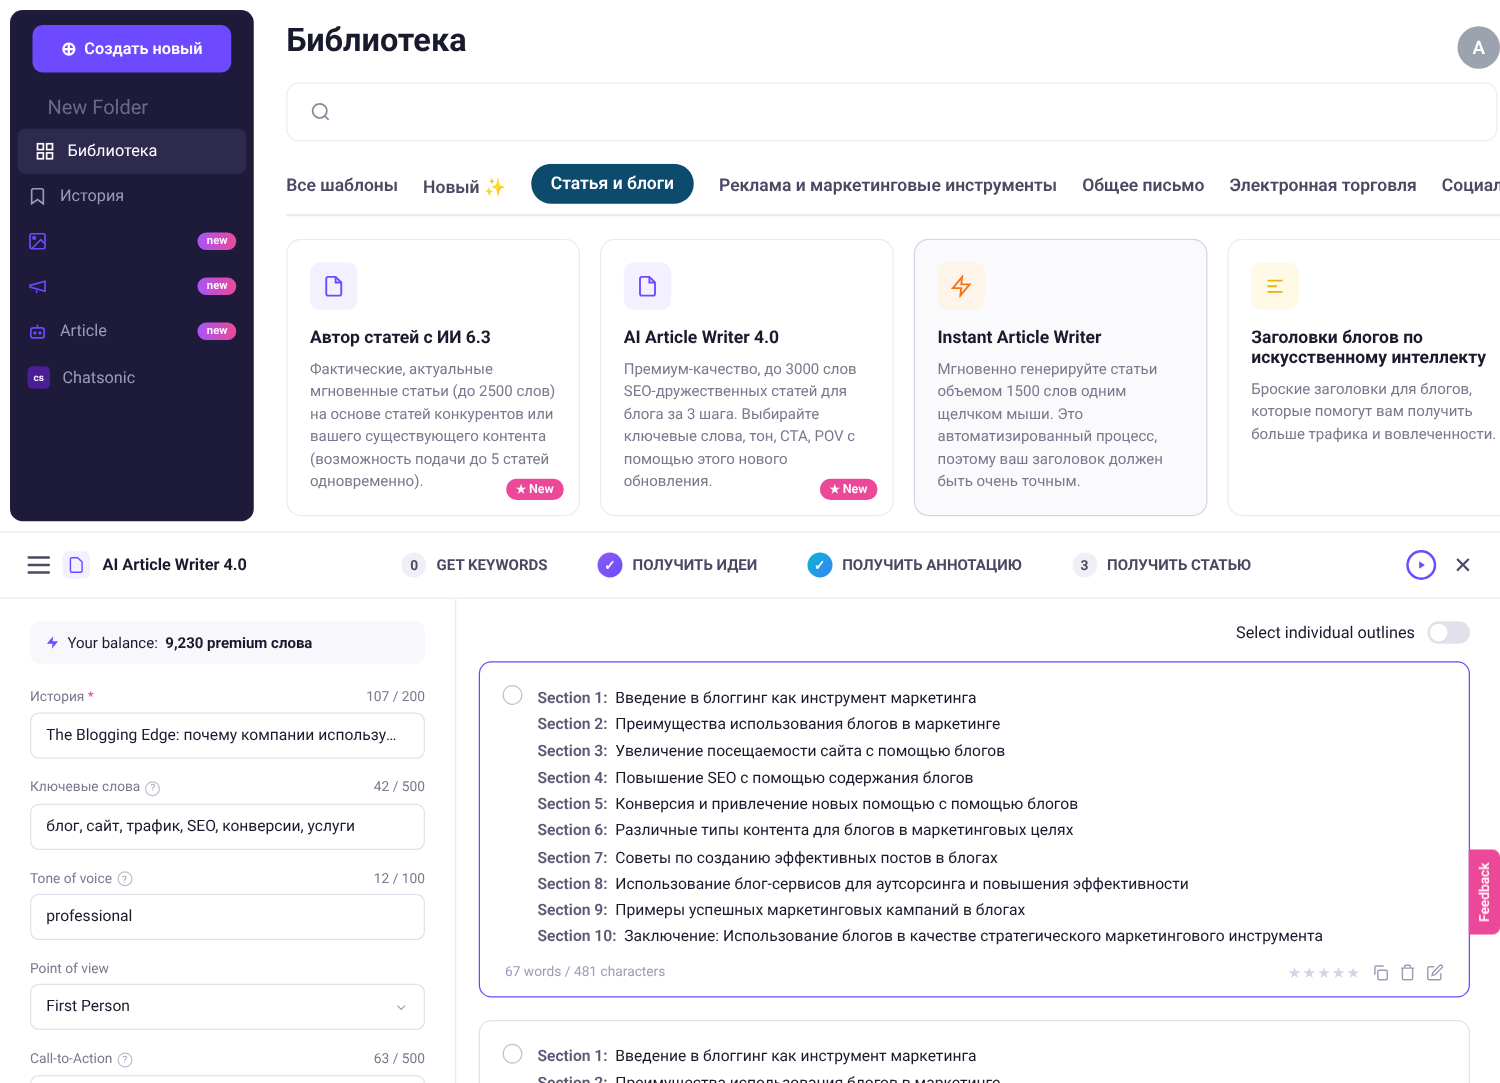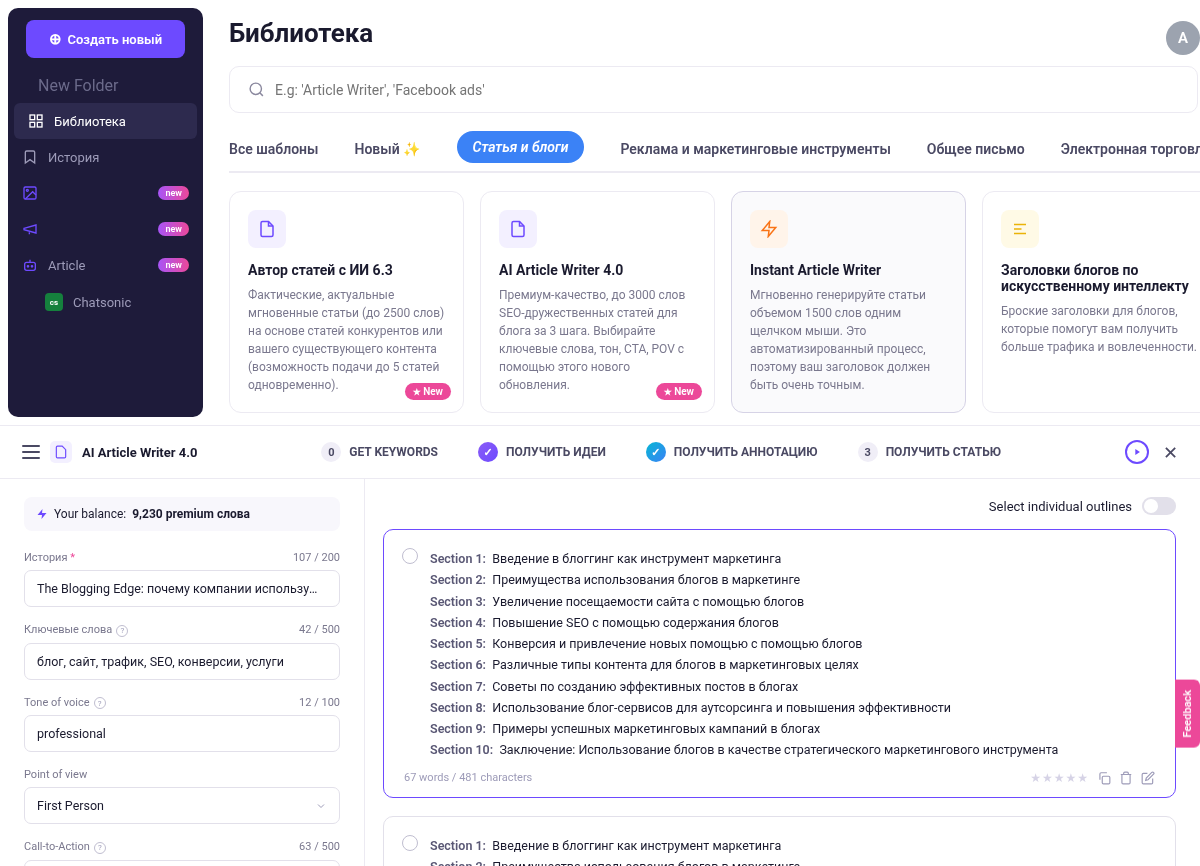--- a/index.html
+++ b/index.html
@@ -9,34 +9,34 @@
 .upper { display: flex; }
 .sidebar { width: 195px; background: #1e1b3a; border-radius: 10px; padding: 12px 0; margin: 8px; flex-shrink: 0; }
 .create-btn { background: #6d4aff; color: #fff; border: none; border-radius: 8px; padding: 10px 14px; margin: 0 auto 18px; display: flex; align-items: center; gap: 6px; font-size: 13px; font-weight: 600; cursor: pointer; width: calc(100% - 36px); justify-content: center; }
 .create-btn .plus { font-size: 15px; }
 .folder-lbl { color: #6b6a8a; font-size: 16px; padding: 0 30px 8px; }
 .nav-item { display: flex; align-items: center; gap: 10px; padding: 10px 14px; color: #9d9bb8; font-size: 13px; cursor: pointer; position: relative; }
 .nav-item.active { background: #2d2a4e; color: #fff; border-radius: 6px; margin: 0 6px; }
 .nav-item svg { width: 16px; height: 16px; flex-shrink: 0; }
 .nav-icon-only { color: #6d4aff; }
 .badge-new { background: linear-gradient(90deg,#a855f7,#ec4899); color: #fff; font-size: 9px; padding: 2px 7px; border-radius: 9px; margin-left: auto; font-weight: 600; }
-.cs-badge { background: #15803d; color:#fff; width:18px; height:18px; border-radius:4px; font-size:8px; display:inline-flex; align-items:center; justify-content:center; font-weight:700;margin-left:23px; }
+.cs-badge { background: #4c1d95; color:#fff; width:18px; height:18px; border-radius:4px; font-size:8px; display:inline-flex; align-items:center; justify-content:center; font-weight:700; }
 
 .main-upper { flex: 1; padding: 18px 0 0 18px; overflow: hidden; }
 .page-title-row { display:flex; align-items:center; justify-content:space-between; padding-right:10px; }
 .page-title { font-size: 26px; font-weight: 700; margin-bottom: 18px; }
 .avatar { width: 34px; height: 34px; border-radius: 50%; background: #9ca3af; color:#fff; display:flex; align-items:center; justify-content:center; font-weight:600; font-size:15px; margin-right:-10px; margin-top:-8px; }
 
 .search-bar { background: #fff; border: 1px solid #eceaf2; border-radius: 10px; padding: 14px 18px; display: flex; align-items: center; gap: 10px; margin-bottom: 18px; margin-right:2px; }
 .search-bar svg { width: 17px; height: 17px; color: #8a889e; }
 .search-bar input { border: none; outline: none; font-size: 14px; flex: 1; color: #555; }
 
-.tabs { display: flex; gap: 36px; border-bottom: 2px solid #eceaf2; margin-bottom: 18px; overflow:hidden; white-space:nowrap; }
+.tabs { display: flex; gap: 20px; border-bottom: 2px solid #eceaf2; margin-bottom: 18px; overflow:hidden; white-space:nowrap; }
 .tab { padding: 10px 0; font-size: 14px; font-weight: 600; color: #4a4963; cursor: pointer; }
-.tab.pill { background: #3b82f6; color: #fff; padding: 8px 16px; border-radius: 18px; margin-bottom: 8px; font-style: italic; }
+.tab.pill { background: #0c4a6e; color: #fff; padding: 8px 16px; border-radius: 18px; margin-bottom: 8px; }
 
 .cards { display: flex; gap: 16px; overflow: hidden; padding-bottom:12px; }
 .card { border: 1px solid #eceaf2; border-radius: 12px; padding: 18px; width: 235px; flex-shrink: 0; position: relative; }
 .card.highlighted { border-color: #d6d3e6; background:#fafafc; }
 .card-icon { width: 38px; height: 38px; border-radius: 8px; background: #f3f0ff; display: flex; align-items: center; justify-content: center; margin-bottom: 14px; }
 .card-icon.orange { background:#fff4ea; }
 .card-icon.yellow { background:#fffae6; }
 .card-icon svg { width:18px; height:18px; }
 .card-title { font-size: 14px; font-weight: 700; margin-bottom: 8px; color:#1a1a2e; }
 .card-desc { font-size: 12px; color: #7a788e; line-height: 1.5; }
@@ -155,21 +155,20 @@
     <div class="page-title-row">
       <h1 class="page-title">Библиотека</h1>
       <div class="avatar">A</div>
     </div>
 
     <div class="search-bar">
       <svg viewBox="0 0 24 24" fill="none" stroke="currentColor" stroke-width="2">
           <circle cx="11" cy="11" r="8"></circle>
           <path d="M21 21l-4.35-4.35"></path>
         </svg>
-      <input placeholder="E.g: 'Article Writer', 'Facebook ads'" style="">
     </div>
 
     <div class="tabs">
       <div class="tab">Все шаблоны</div>
       <div class="tab">Новый ✨</div>
       <div class="tab pill">Статья и блоги</div>
       <div class="tab">Реклама и маркетинговые инструменты</div>
       <div class="tab">Общее письмо</div>
       <div class="tab">Электронная торговля</div>
       <div class="tab">Социальные медиа</div>

